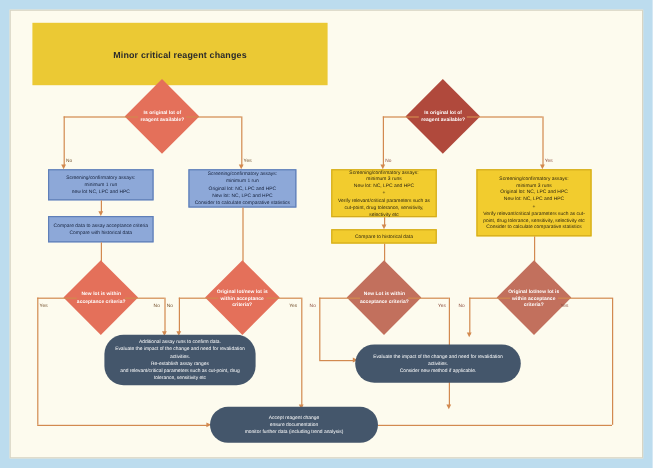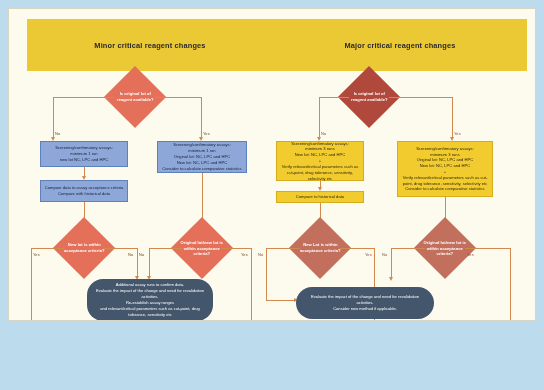--- a/index.html
+++ b/index.html
@@ -13,21 +13,21 @@
     height: 390px;
     background: #bcdcee;
     overflow: hidden;
     font-family: "Liberation Sans", sans-serif;
   }
   #inner {
     position: absolute;
     left: 8px;
     top: 8px;
     width: 528px;
-    height: 313px;
+    height: 374px;
     background: #fdfbee;
     border: 1px solid #d8d5c4;
     box-sizing: border-box;
     overflow: hidden;
   }
   .banner {
     position: absolute;
     background: #ebc934;
     top: 10px;
     height: 52px;
@@ -145,23 +145,20 @@
 </style>
 </head>
 <body>
 
 <div id="canvas">
   <div id="inner">
 
     <div class="banner" id="banner-minor">
       <div class="banner-text">Minor critical reagent changes</div>
     </div>
-    <div class="banner" id="banner-major">
-      <div class="banner-text">Major critical reagent changes</div>
-    </div>
 
     <div class="diamond minor" style="left:104px; top:66px; width:44px; height:44px;">
       <div class="dlabel">Is original lot of reagent available?</div>
     </div>
 
     <div class="line-h" style="left:44px; top:88px; width:62px;"></div>
     <div class="line-v" style="left:44px; top:88px; height:42px;"></div>
     <div class="arrow" style="left:41.6px; top:128px;"></div>
     <div class="elabel" style="left:46px; top:122px;">No</div>
 

